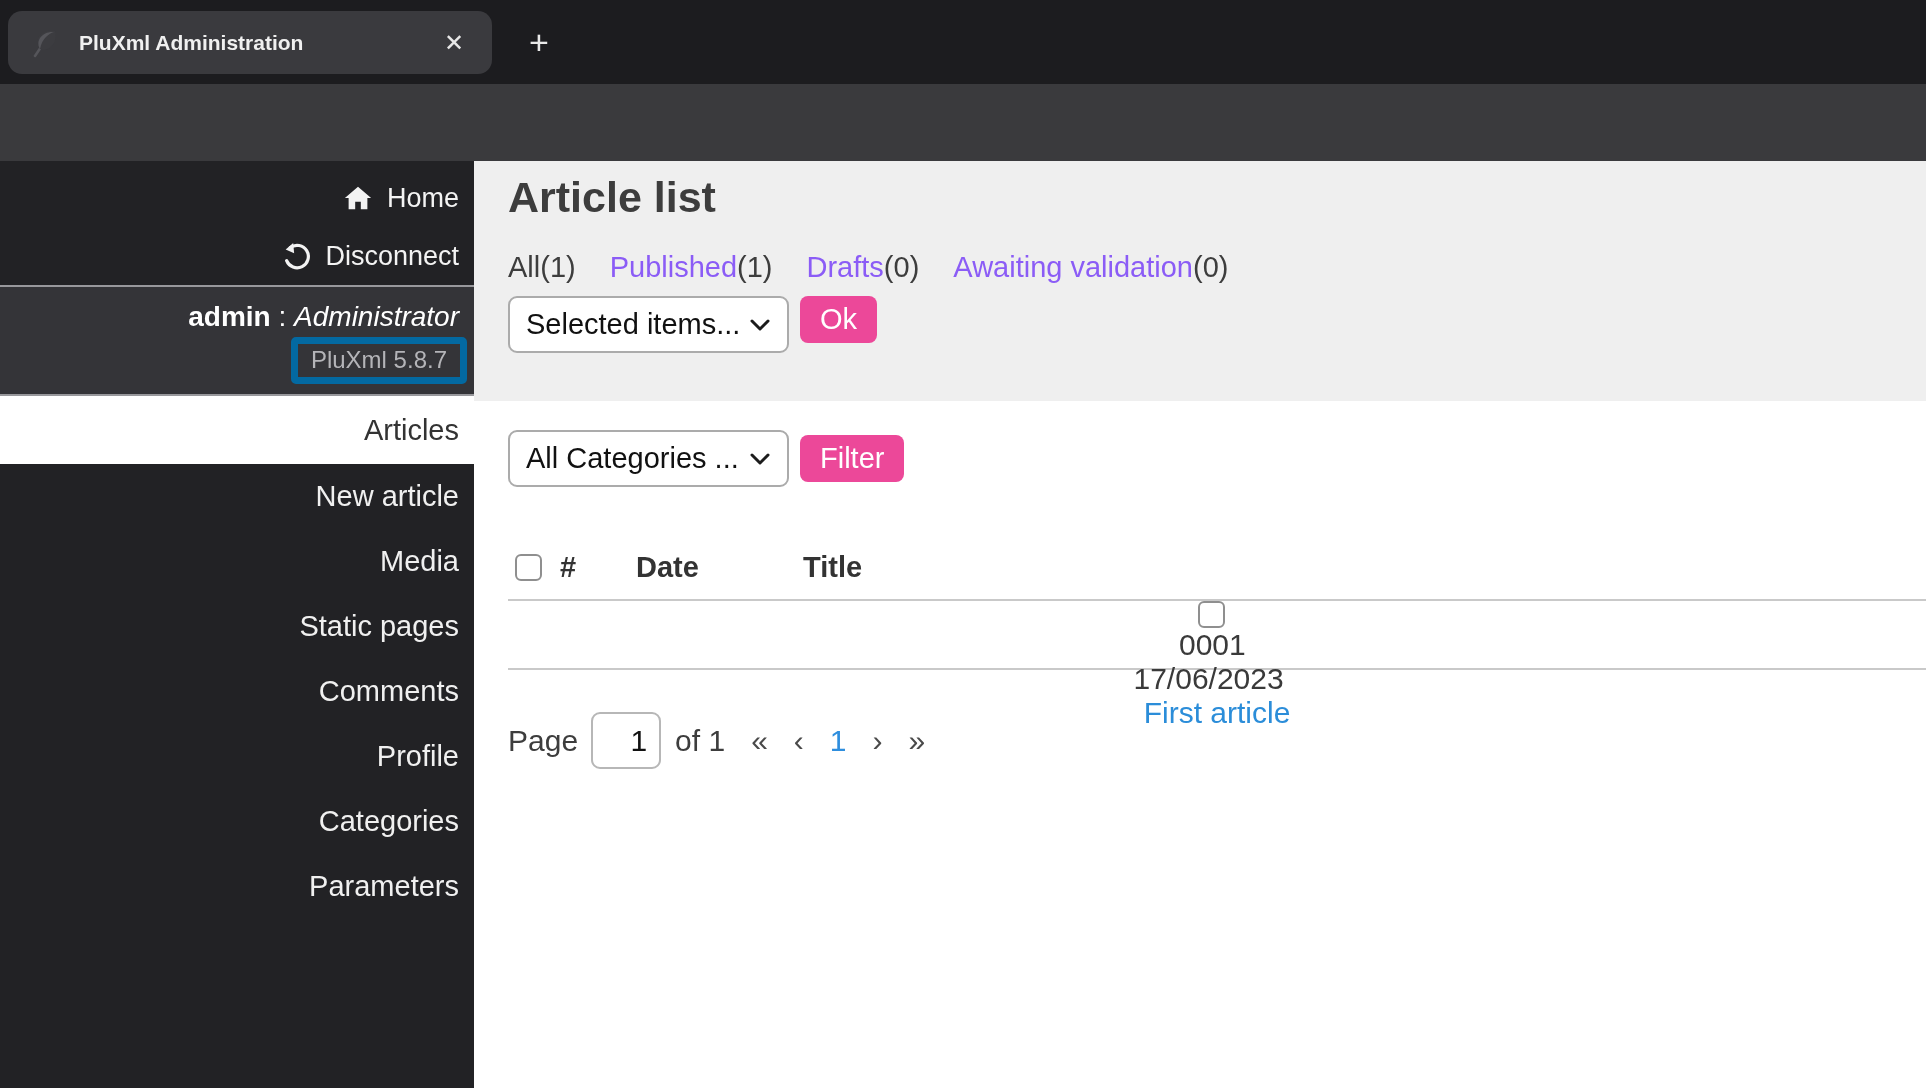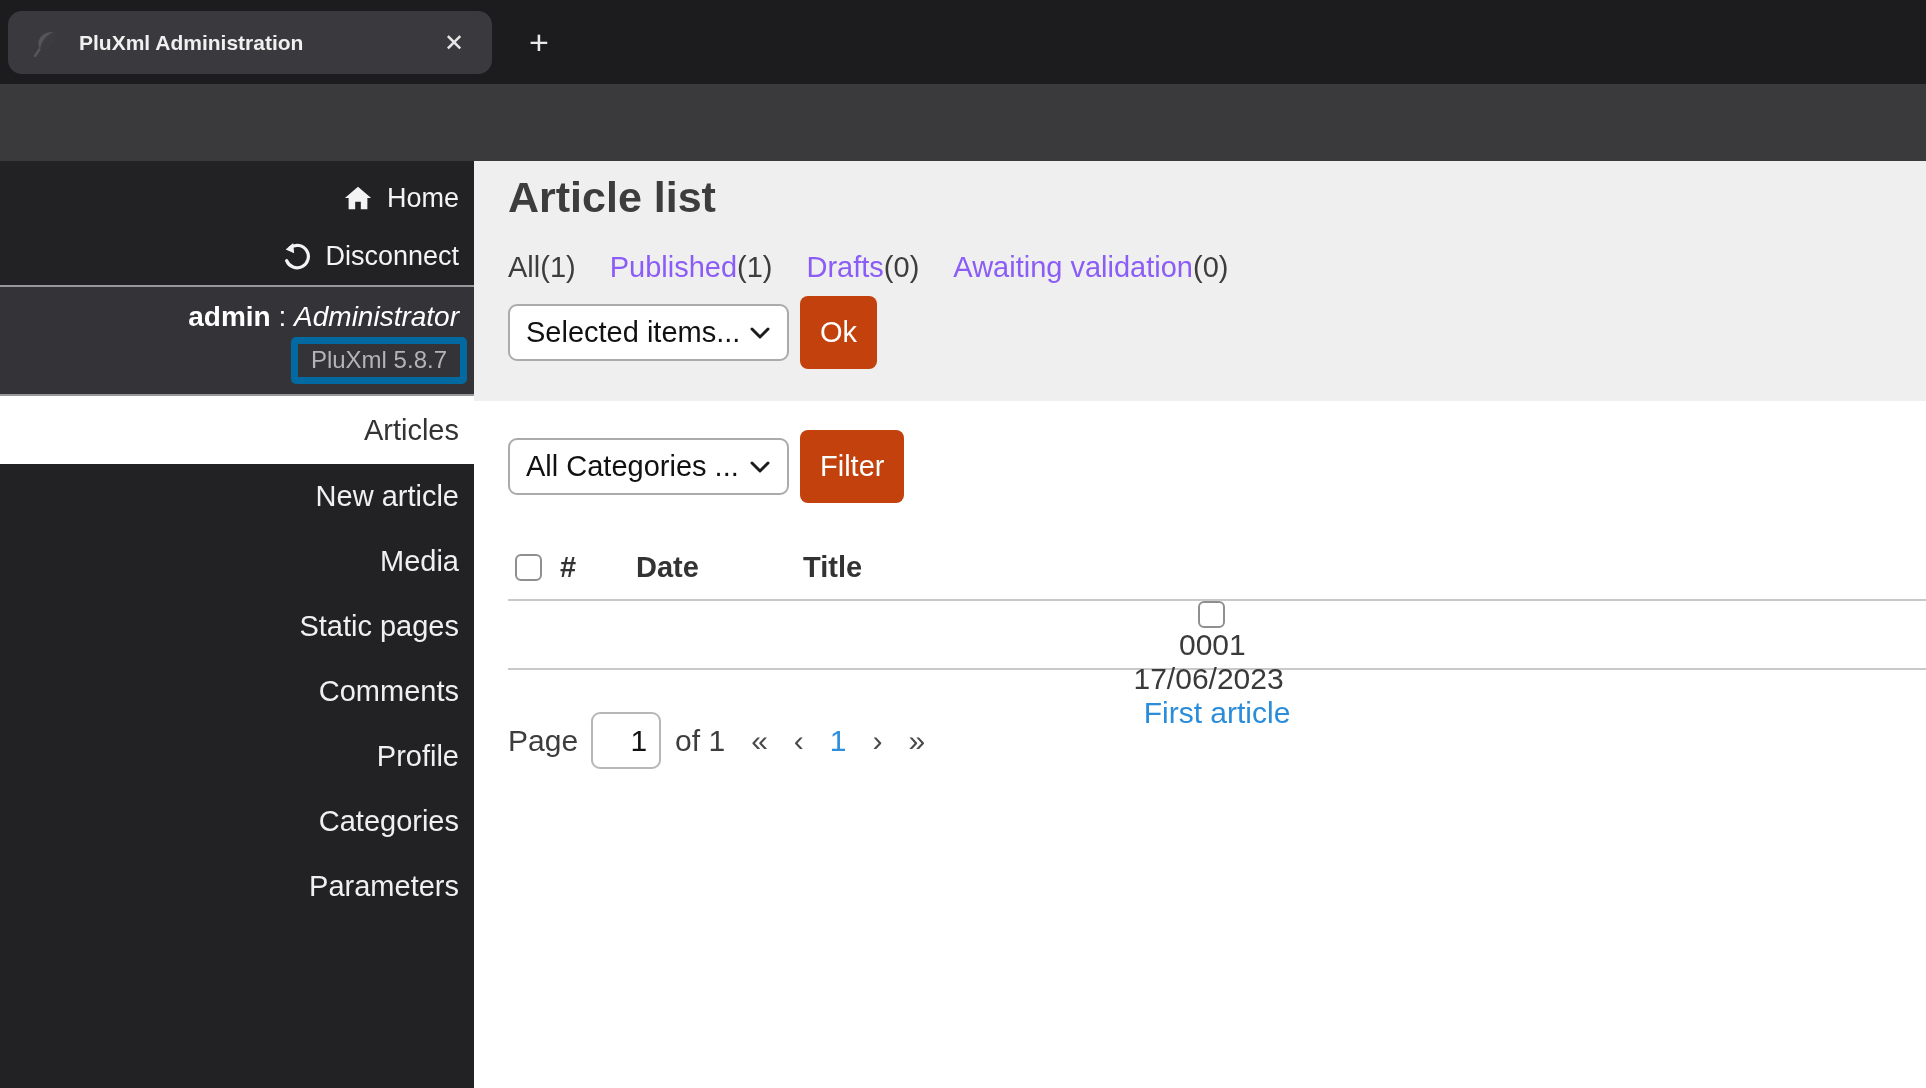--- a/index.html
+++ b/index.html
@@ -37,24 +37,24 @@
 
   
   .main { position:absolute; left:474px; top:161px; width:1452px; height:927px; background:#ffffff; }
   .grayband { position:absolute; left:0; top:0; width:1452px; height:240px; background:#efefef; }
   .page-title { position:absolute; left:34px; top:12px; font-size:43px; font-weight:700; color:#3d3d3d; }
   .filters { position:absolute; left:34px; top:90px; display:flex; gap:34px; font-size:29px; align-items:baseline; }
   .filter-item { display:flex; align-items:baseline; }
   .flink { color:#8b5cf6; cursor:pointer; }
   .fcur { color:#3d3d3d; }
   .fcount { color:#3d3d3d; }
-  .bulkrow { position:absolute; left:34px; top:135px; display:flex; gap:11px; align-items:center; }
+  .bulkrow { position:absolute; left:34px; top:135px; display:flex; gap:11px; }
   .catrow { position:absolute; left:34px; top:269px; display:flex; gap:11px; align-items:center; }
   .fake-select { width:281px; height:57px; background:#ffffff; border:2px solid #ababab; border-radius:9px; display:flex; align-items:center; justify-content:space-between; padding:0 16px 0 16px; font-size:29px; color:#111; cursor:pointer; }
-  .gray-btn { height:73px; background:#c2410c; color:#ffffff; border:none; border-radius:8px; font-size:29px; padding:0 20px; font-family:inherit; cursor:pointer; }
+  .gray-btn { height:47px; background:#ec4899; color:#ffffff; border:none; border-radius:8px; font-size:29px; padding:0 20px; font-family:inherit; cursor:pointer; }
 
   .table { position:absolute; left:34px; top:374px; right:0; }
   .trow { display:flex; align-items:center; border-bottom:2px solid #c9c9c9; }
   .trow.thead { height:66px; font-weight:700; color:#333333; font-size:29px; border-bottom-color:#c9c9c9; }
   .trow.tdata { height:69px; font-size:30px; color:#3a3a3a;flex-direction:column; }
   .c-cb { width:52px; display:flex; align-items:center; }
   .c-id { width:76px; }
   .c-date { width:167px; }
   .c-title { flex:1; }
   .cb { width:27px; height:27px; border:2px solid #8f8f8f; border-radius:6px; background:#fff; margin-left:7px; cursor:pointer; }

